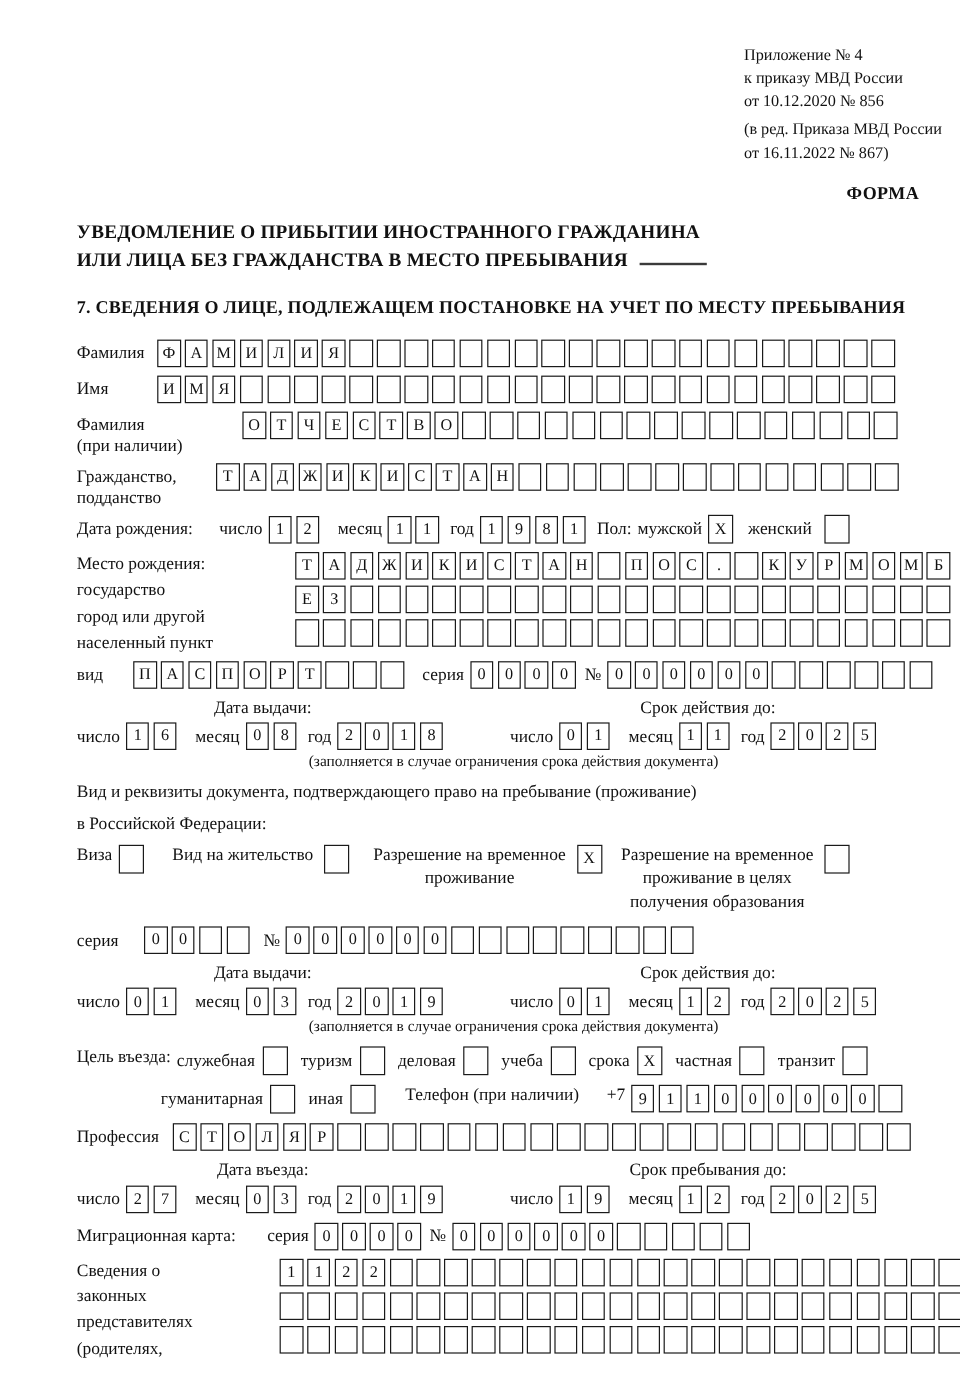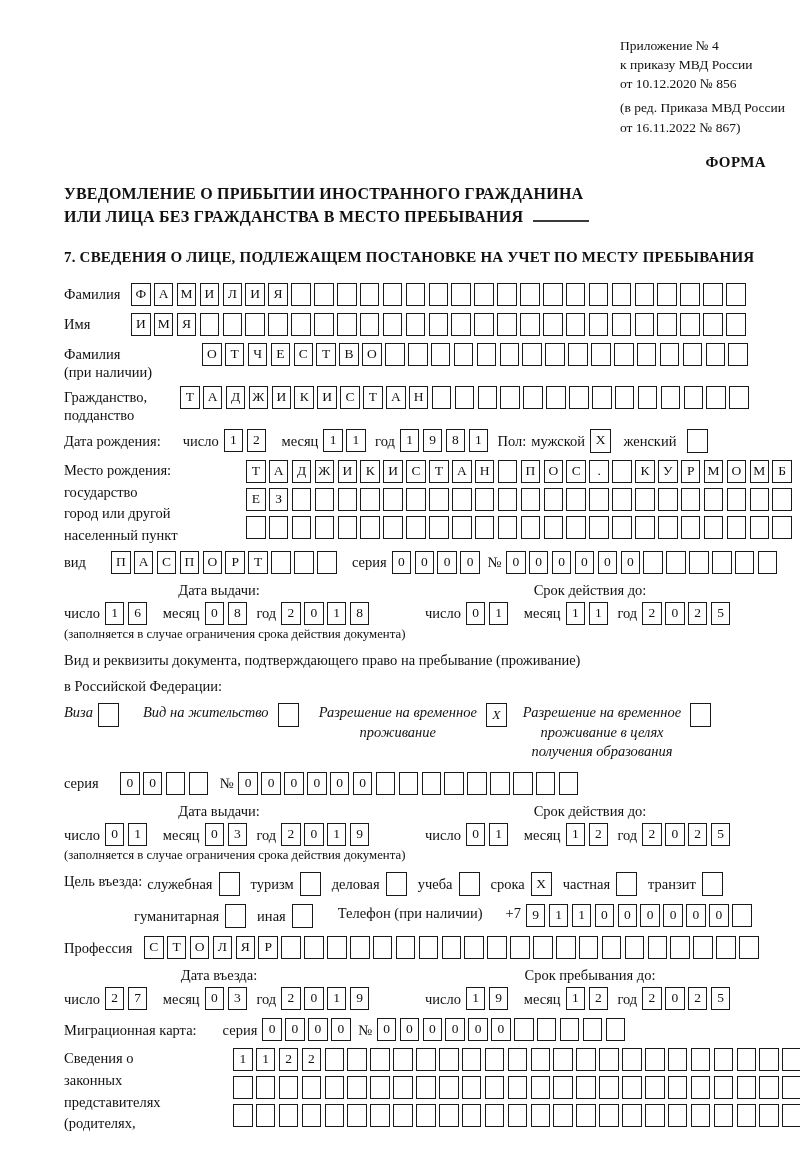--- a/index.html
+++ b/index.html
@@ -26,23 +26,23 @@
   .t{margin-right:5px;}
   .gap{margin-left:12px;}
   .center-b{font-weight:bold;text-align:center;margin:4px 0 8px;}
   .dp{display:flex;margin-bottom:2px;}
   .dp-l{width:361px;flex:none;}
   .dp-r{flex:1;}
   .dp-head{text-align:center;margin-bottom:3px;}
   .dp-l .dp-head{width:310px;}
   .dp-r .dp-head{width:330px;}
   .dp-row{display:flex;align-items:center;}
-  .note{font-size:12.8px;text-align:left;margin:1px 2px 8px 0;}
+  .note{font-size:12.8px;text-align:center;margin:1px 2px 8px 0;}
   .intro{margin-bottom:8px;}
-  .opts{display:flex;align-items:flex-start;margin:4px 0 10px;font-style:italic;}
+  .opts{display:flex;align-items:flex-start;margin:4px 0 10px;}
   .opt{display:flex;align-items:flex-start;}
   .opt .ol{text-align:center;line-height:1.35;}
   .opt .ck{margin-left:9px;margin-right:0;}
   .purpose{display:flex;align-items:flex-start;margin-bottom:8px;flex-wrap:nowrap;}
   .purpose .ck{margin-left:6px;margin-right:0;}
   .p-it{display:flex;align-items:center;margin-right:11px;}
   .indent{margin-left:70px;}
   .cols{display:flex;align-items:flex-start;margin-bottom:4px;gap:43px;}
   .col-lbl{flex:none;line-height:1.5;}
   .col-rows .boxes{margin-bottom:5px;}

